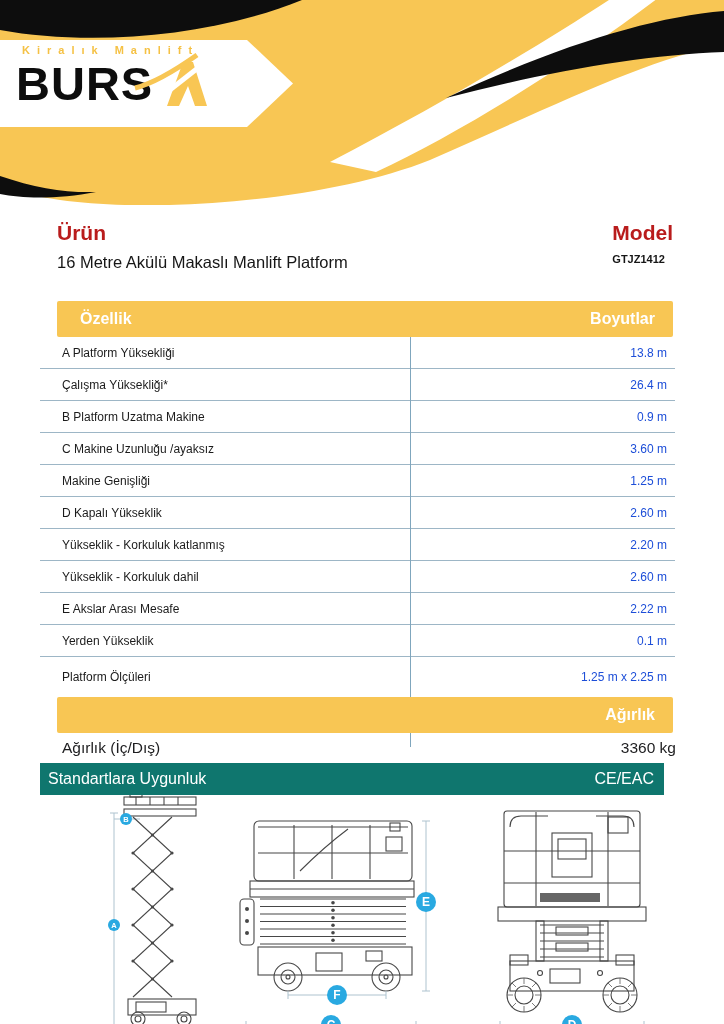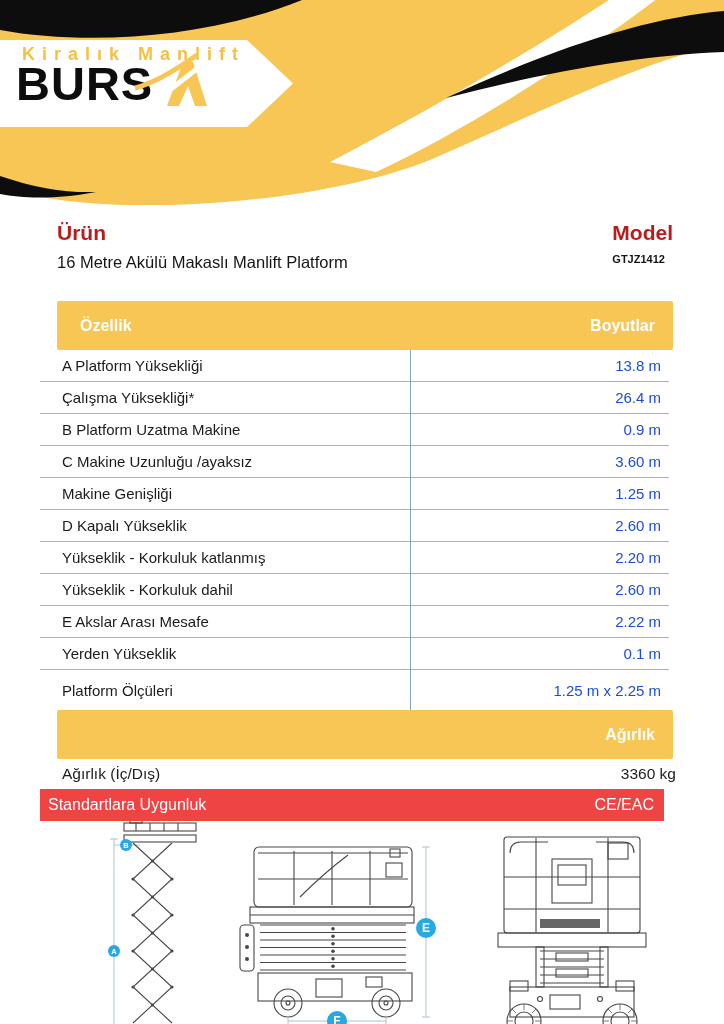--- a/index.html
+++ b/index.html
@@ -5,58 +5,58 @@
   html,body{margin:0;padding:0;background:#fff;}
   .page{
     position:relative;width:724px;height:1024px;background:#fff;overflow:hidden;
     font-family:"Liberation Sans","DejaVu Sans",sans-serif;color:#1d1d1f;
   }
   
   .hero{position:relative;width:724px;height:205px;}
   .hero svg{display:block;}
   .logo-tagline{
     position:absolute;left:22px;top:44px;z-index:3;
-    color:#F5C144;font-size:18px;font-weight:bold;letter-spacing:7px;white-space:nowrap;
+    color:#F5C144;font-size:11px;font-weight:bold;letter-spacing:7px;white-space:nowrap;
   }
   .logo-word{
     position:absolute;left:16px;top:60px;z-index:3;display:flex;align-items:flex-start;
     font-size:47px;font-weight:800;color:#0d0d0d;line-height:1;letter-spacing:1px;
   }
   .logo-a{overflow:visible;margin-left:2px;margin-bottom:1px;}
   
   .product-row{margin:16px 51px 0 57px;display:flex;justify-content:space-between;align-items:flex-start;height:56px;}
   .section-label{color:#b91c1c;font-size:21px;font-weight:bold;margin:0 0 8px 0;}
   .product-name{font-size:16.5px;font-weight:500;color:#161616;}
   .model-block{text-align:left;}
   .model-value{font-size:11px;font-weight:bold;color:#161616;}
   
   .table-wrap{position:relative;margin:24px 40px 0;}
   .vline{position:absolute;left:370px;top:33px;height:413px;width:1px;background:#7FA6BD;z-index:1;}
   .spec-bar{
-    position:relative;z-index:2;height:49px;margin:0 11px 0 17px;border-radius:2px;
+    position:relative;z-index:2;height:36px;margin:0 11px 0 17px;border-radius:2px;
     background:#F8C654;color:#fff;font-size:16px;font-weight:bold;
     display:flex;align-items:center;justify-content:space-between;
     padding:0 18px 0 23px;box-sizing:border-box;
   }
   .spec-bar.right-only{justify-content:flex-end;}
   .spec-row{
     display:flex;justify-content:space-between;align-items:center;height:31px;
-    margin-right:15px;border-bottom:1px solid #9DB6C6;font-size:15px;
+    margin-right:9px;border-bottom:1px solid #9DB6C6;font-size:12px;
   }
   .spec-row .lbl{padding-left:22px;color:#1b1b1b;}
   .spec-row .val{padding-right:8px;color:#1d4ed8;}
   #rows .spec-row:last-child{height:40px;border-bottom:none;}
   .weight-row{
     display:flex;justify-content:space-between;align-items:center;height:30px;
     font-size:15.5px;
   }
   .weight-row .lbl{padding-left:22px;}
   .weight-row .val{padding-right:8px;}
   .gray-bar{
-    position:relative;z-index:2;height:32px;margin-right:20px;background:#ef4444;color:#fff;
+    position:relative;z-index:2;height:32px;margin-right:20px;background:#0f766e;color:#fff;
     font-size:16px;display:flex;align-items:center;justify-content:space-between;
     padding:0 10px 0 8px;box-sizing:border-box;
   }
   
   .diagrams{position:relative;height:246px;}
   .diagrams svg{position:absolute;overflow:visible;}
   .draw{stroke:#474747;stroke-width:1.1;fill:none;}
   .draw-thin{stroke:#5a5a5a;stroke-width:0.8;fill:none;}
   .dim{stroke:#AEC3CF;stroke-width:1;fill:none;}
   .marker{fill:#29A9E1;}

